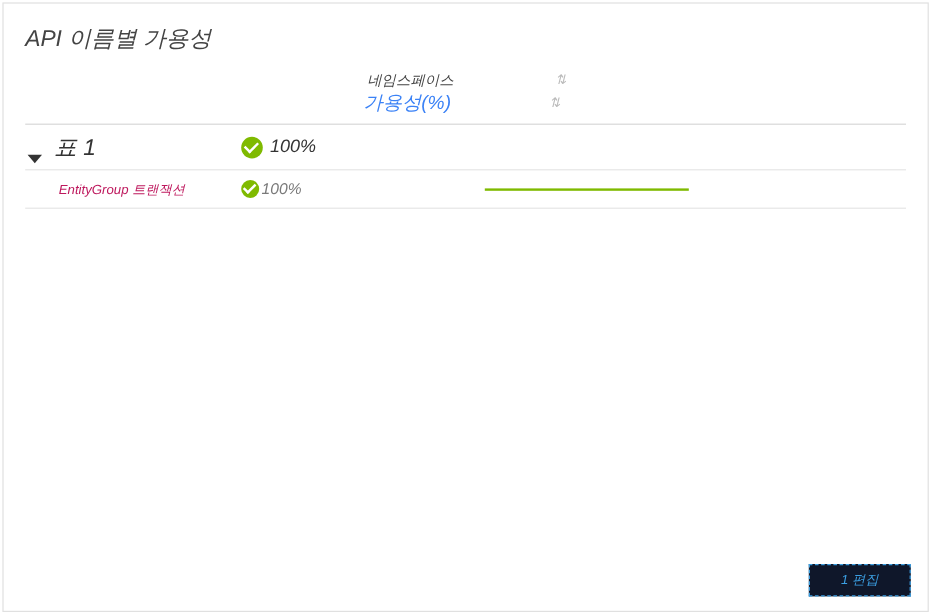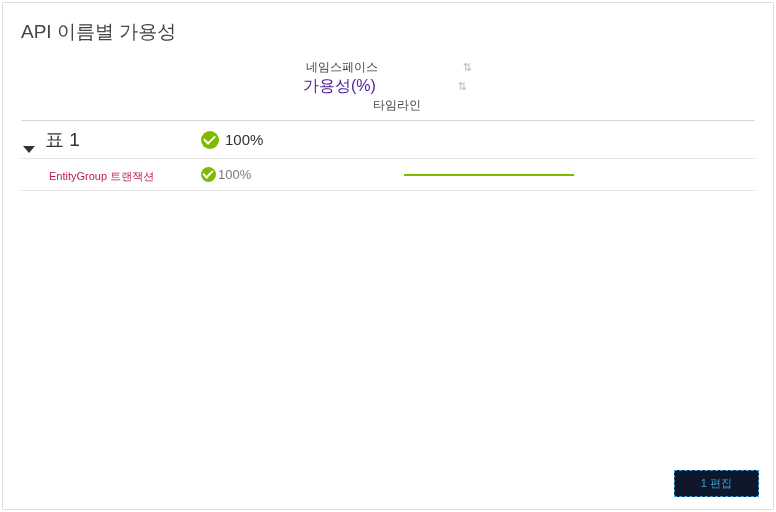--- a/index.html
+++ b/index.html
@@ -1,18 +1,19 @@
 <!DOCTYPE html>
 <html><head>
   <meta charset="utf-8">
   <style>
     * {
       box-sizing: border-box;
       margin: 0;
       padding: 0;
+      font-style: italic;
     }
     body {
       font-family: "Segoe UI", "Malgun Gothic", sans-serif;
       background: #ffffff;
       width: 776px;
       height: 512px;
       position: relative;
       overflow: hidden;
     }
     .container {
@@ -53,21 +54,21 @@
       align-items: center;
       justify-content: space-between;
       padding-right: 8px;
     }
     .col-timeline {
       flex: 1;
       padding-left: 18px;
     }
     .avail-label {
       font-size: 16px;
-      color: #4c1d95;
+      color: #3b82f6;
       font-weight: 400;
     }
     .sort-icon {
       color: #bbbbbb;
       font-size: 11px;
       line-height: 1;
       display: flex;
       flex-direction: column;
     }
     .sort-icon::before {
@@ -203,23 +204,20 @@
 
   <div class="header-row">
     <div class="col-namespace">
       <span>네임스페이스</span>
       <span class="sort-icon"></span>
     </div>
     <div class="col-availability">
       <span class="avail-label">가용성(%)</span>
       <span class="sort-icon"></span>
     </div>
-    <div class="col-timeline">
-      <span>타임라인</span>
-    </div>
   </div>
 
   <div class="data-row">
     <div class="row-namespace">
       <div class="caret-down"></div>
       <span class="row-label-1">표 1</span>
     </div>
     <div class="row-availability">
       <div class="check-icon"></div>
       <span class="percent-text">100%</span>

